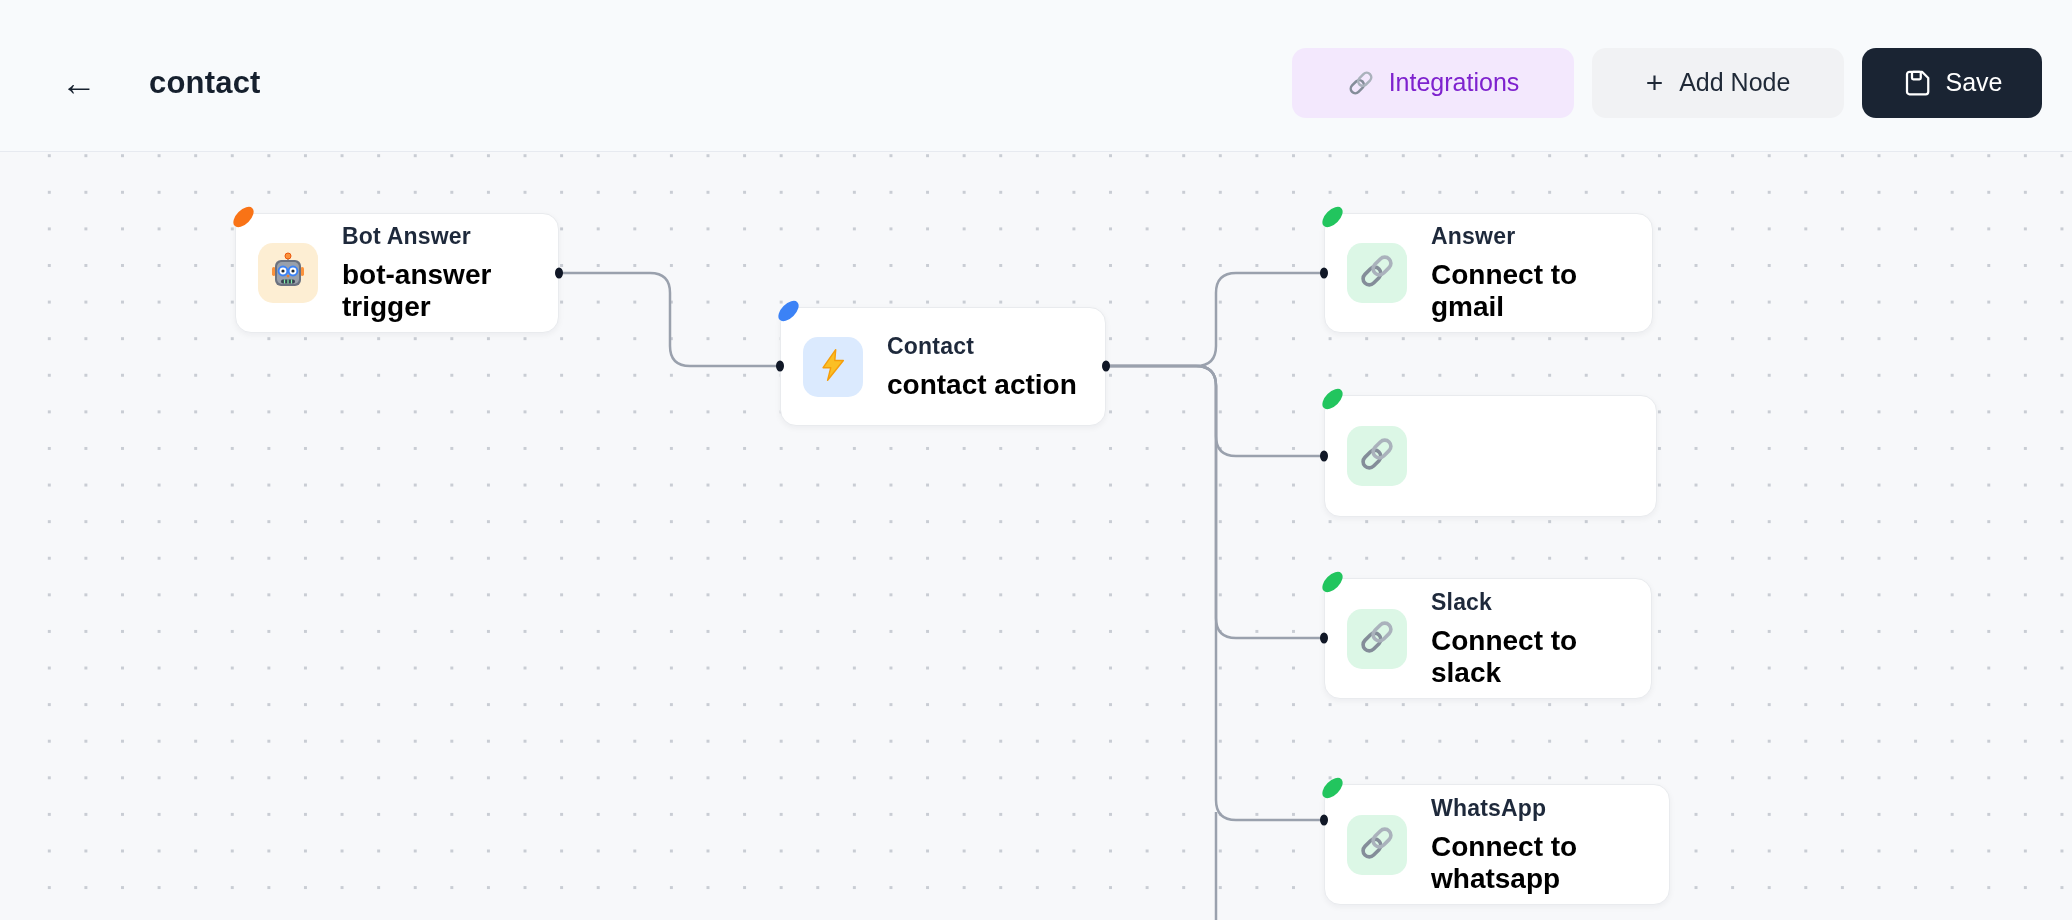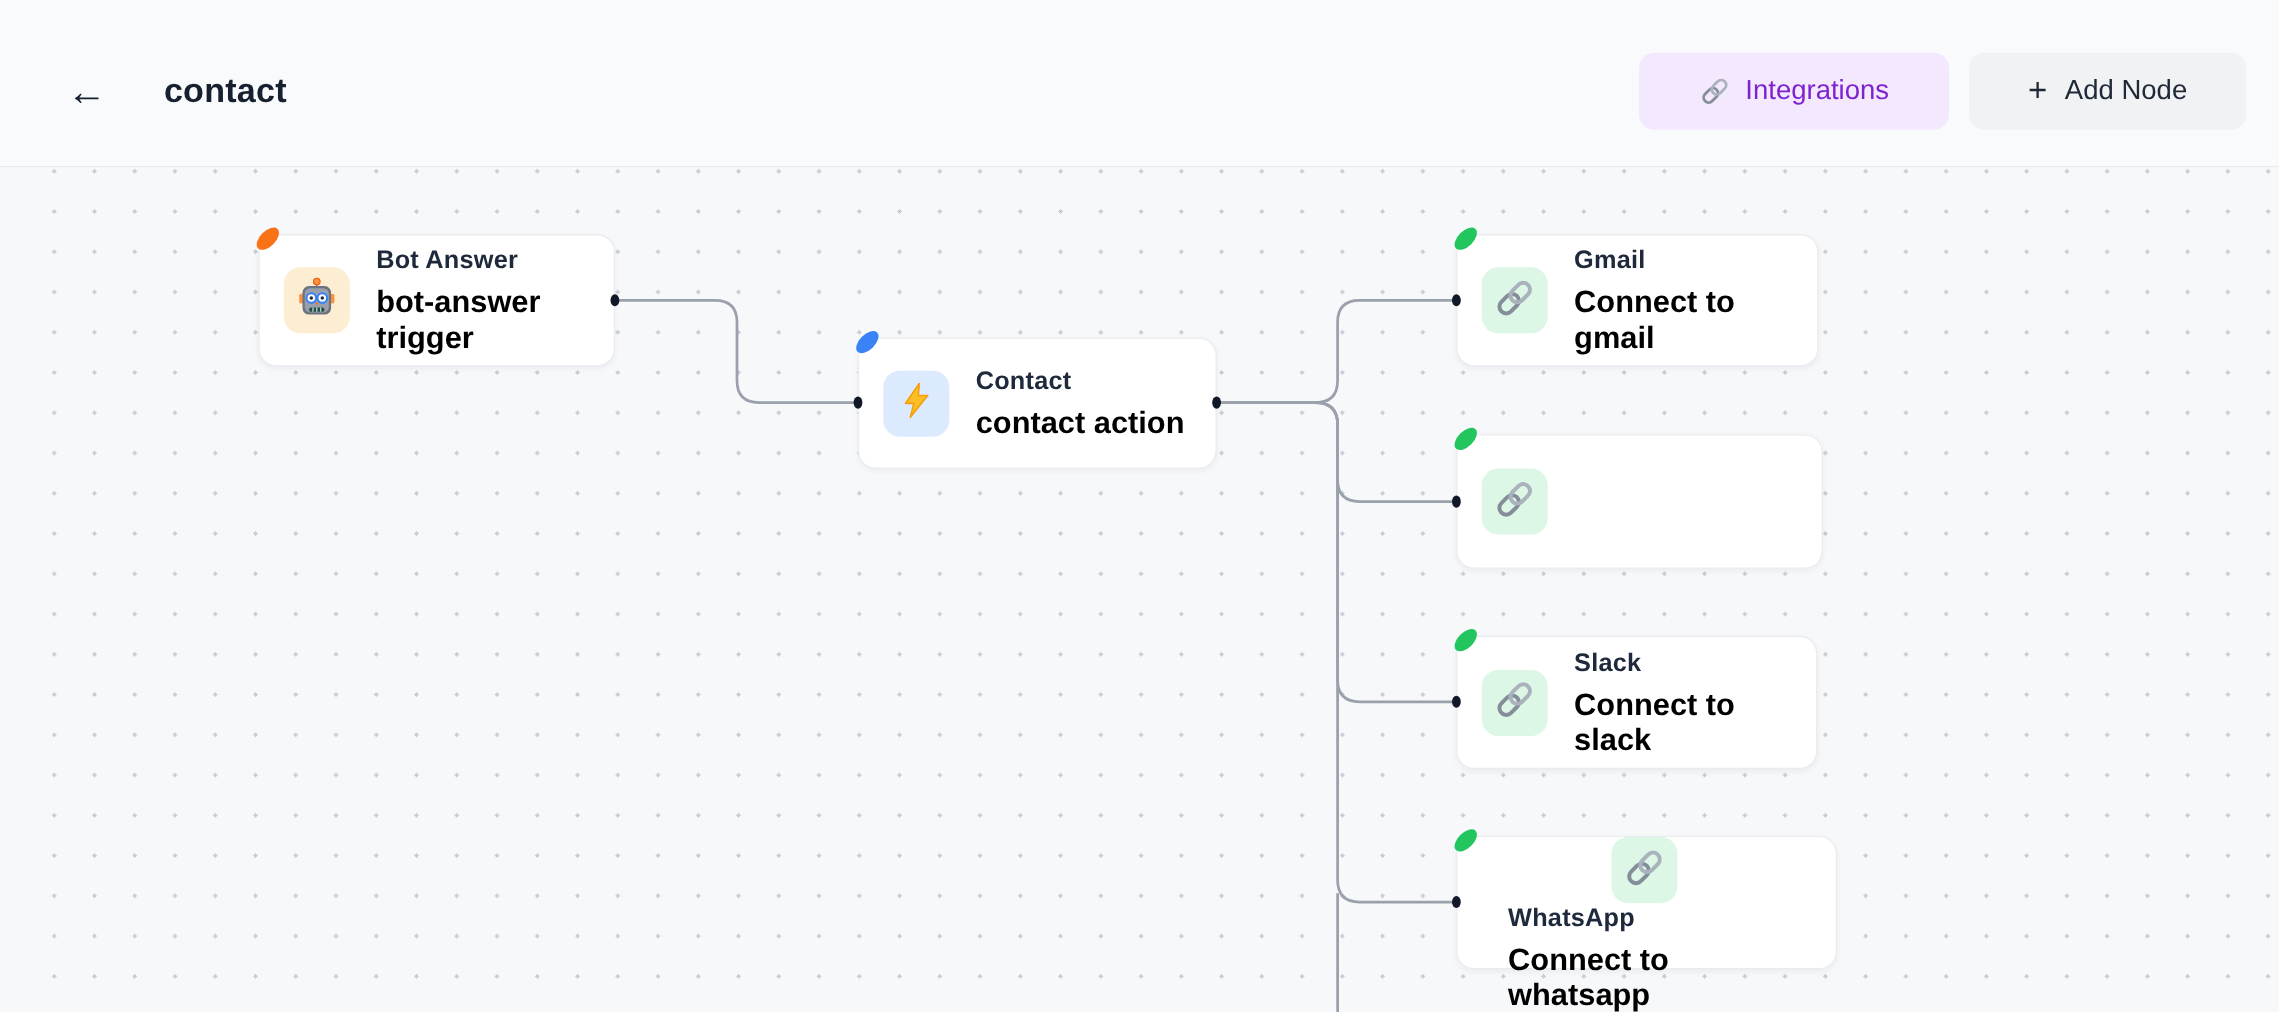--- a/index.html
+++ b/index.html
@@ -73,21 +73,21 @@
     box-shadow: 0 2px 6px rgba(16,24,40,0.05);
     display: flex; align-items: center;
     padding: 0 26px 0 22px;
     cursor: grab;
   }
   .node-bot-answer { left: 215px;  top: 61px;  width: 324px; height: 120px; }
   .node-contact    { left: 760px;  top: 155px; width: 326px; height: 119px; }
   .node-gmail      { left: 1304px; top: 61px;  width: 329px; height: 120px; }
   .node-hubspot    { left: 1304px; top: 243px; width: 333px; height: 122px; }
   .node-slack      { left: 1304px; top: 426px; width: 328px; height: 121px; }
-  .node-whatsapp   { left: 1304px; top: 608px; width: 346px; height: 121px; flex-direction: column; }
+  .node-whatsapp   { left: 1304px; top: 632px; width: 346px; height: 121px; }
 
   .node-iconbox {
     width: 60px; height: 60px; border-radius: 15px;
     display: flex; align-items: center; justify-content: center;
     flex: 0 0 auto;
   }
   .iconbox-orange { background: #fdeed3; }
   .iconbox-blue   { background: #dbeafe; }
   .iconbox-green  { background: #dcf7e6; }
   .node-text { margin-left: 24px; display: flex; flex-direction: column; gap: 9px; }
@@ -132,20 +132,29 @@
         </svg>
       </span>
       <span>Integrations</span>
     </button>
 
     <button class="hbtn btn-addnode">
       <span class="plus">+</span>
       <span>Add Node</span>
     </button>
 
+    <button class="hbtn btn-save">
+      <span>
+        <svg width="30" height="30" viewBox="0 0 24 24" fill="none" stroke="#ffffff" stroke-width="1.8" stroke-linecap="round" stroke-linejoin="round">
+          <path d="M6 3 h10 l5 5 v11 a2 2 0 0 1 -2 2 h-13 a2 2 0 0 1 -2 -2 v-14 a2 2 0 0 1 2 -2 z"></path>
+          <rect x="8" y="3" width="7" height="6" rx="1"></rect>
+        </svg>
+      </span>
+      <span>Save</span>
+    </button>
   </div>
 </div>
 
 <div class="canvas">
 
   <svg class="edge-layer">
     <path d="M539 121 H630 Q650 121 650 141 V194 Q650 214 670 214 H758"></path>
     <path d="M1088 214 H1176 Q1196 214 1196 194 V141 Q1196 121 1216 121 H1302"></path>
     <path d="M1088 214 H1176 Q1196 214 1196 234 V284 Q1196 304 1216 304 H1302"></path>
     <path d="M1088 214 H1176 Q1196 214 1196 234 V466 Q1196 486 1216 486 H1302"></path>
@@ -211,21 +220,21 @@
       <span>
         <svg width="38" height="38" viewBox="0 0 40 40">
           <g transform="rotate(-45 20 20)">
             <rect x="2" y="13.5" width="21" height="13" rx="6.5" fill="none" stroke="#848d99" stroke-width="3.8"></rect>
             <rect x="17" y="13.5" width="21" height="13" rx="6.5" fill="none" stroke="#aab2bc" stroke-width="3.8"></rect>
           </g>
         </svg>
       </span>
     </div>
     <div class="node-text">
-      <div class="node-title">Gmail</div>
+      <div class="node-title">Answer</div>
       <div class="node-subtitle">Connect to gmail</div>
     </div>
   </div>
 
   <div class="node node-hubspot">
     <div class="corner-dot dot-green"></div>
     <div class="node-iconbox iconbox-green">
       <span>
         <svg width="38" height="38" viewBox="0 0 40 40">
           <g transform="rotate(-45 20 20)">

